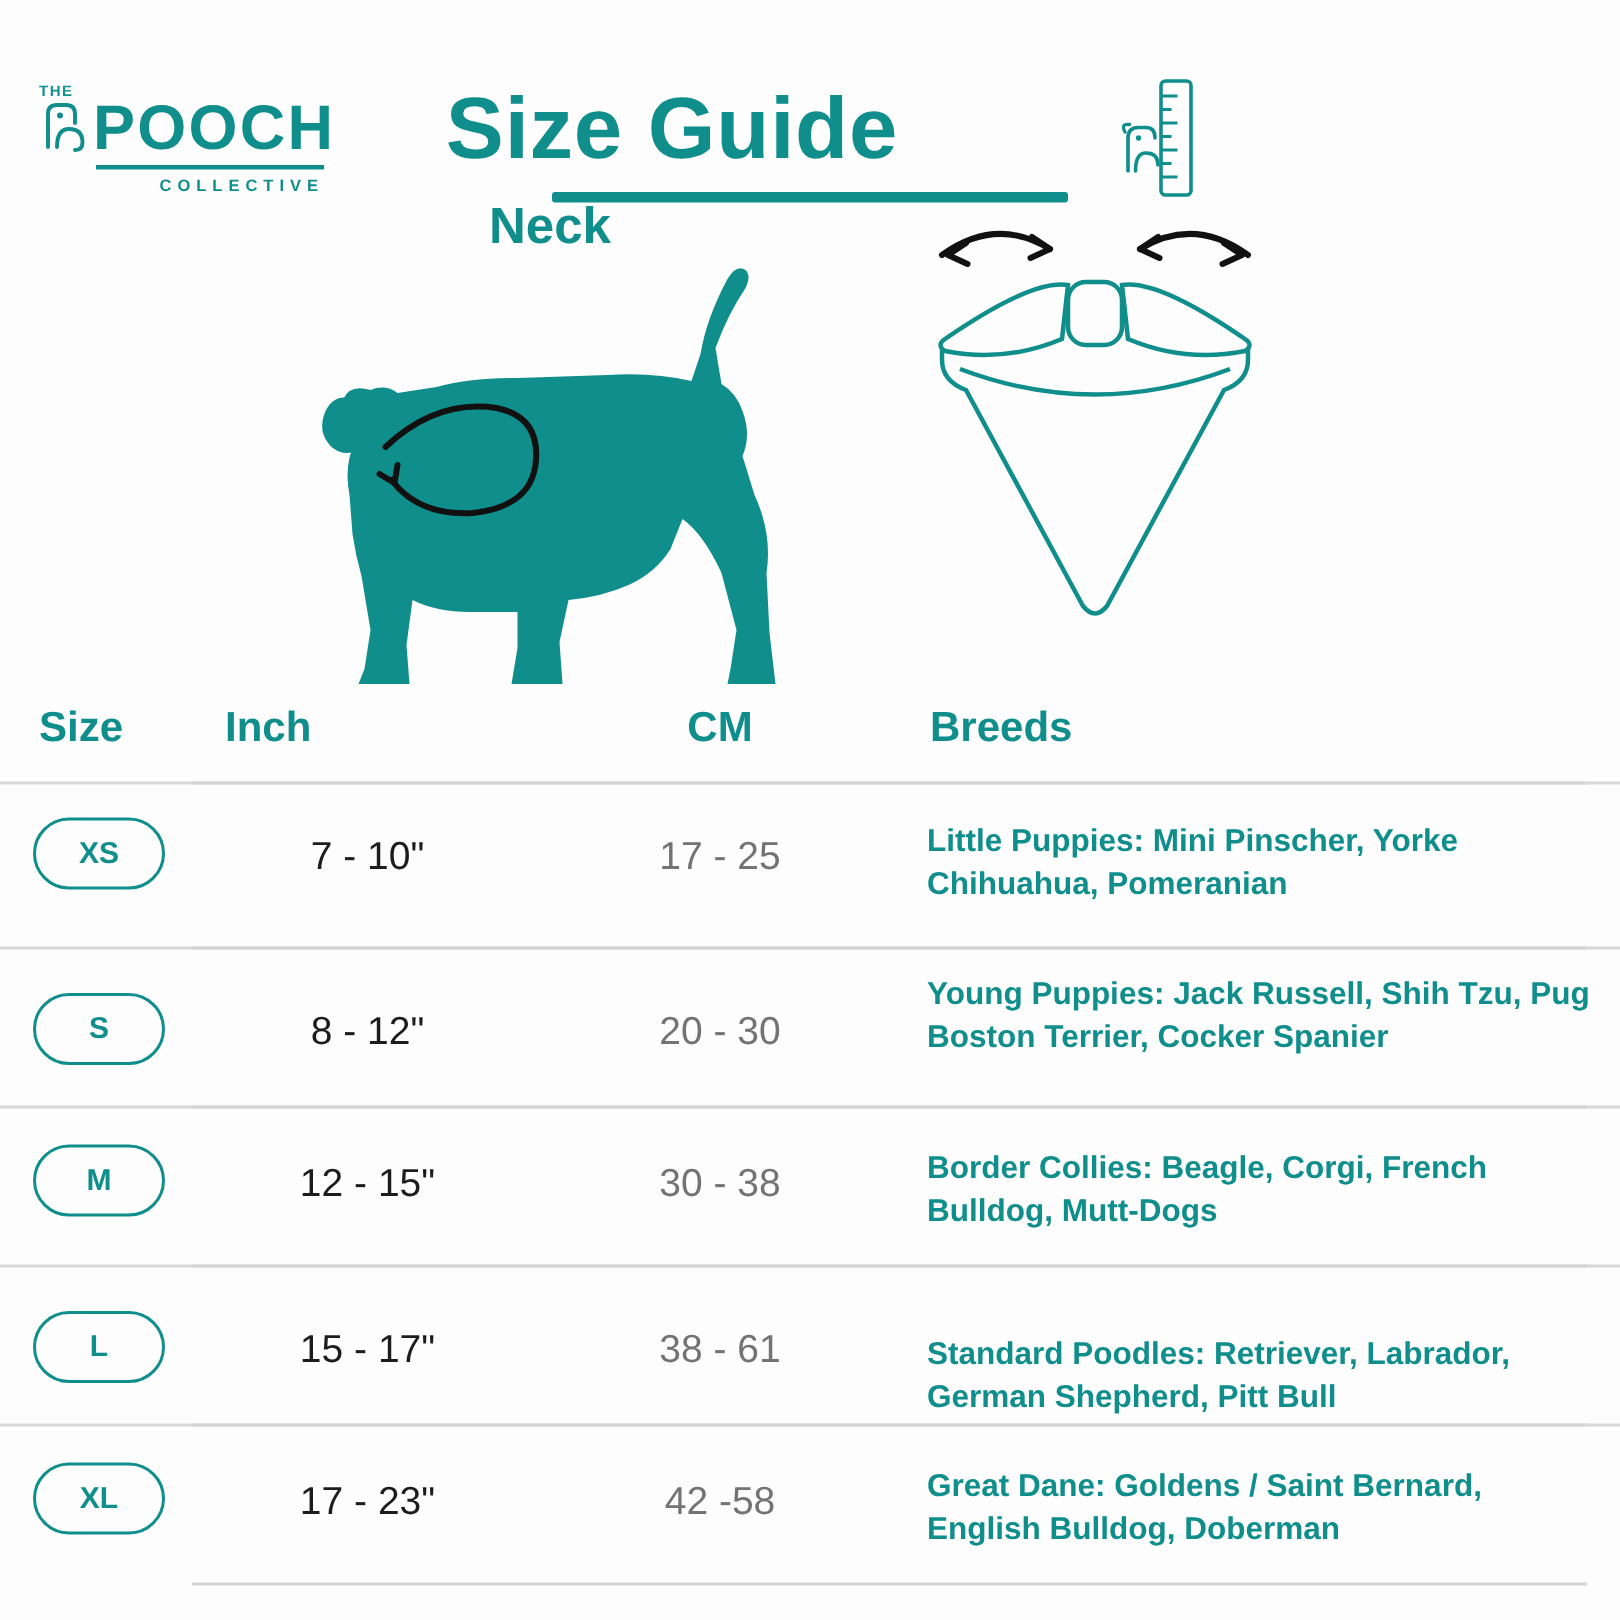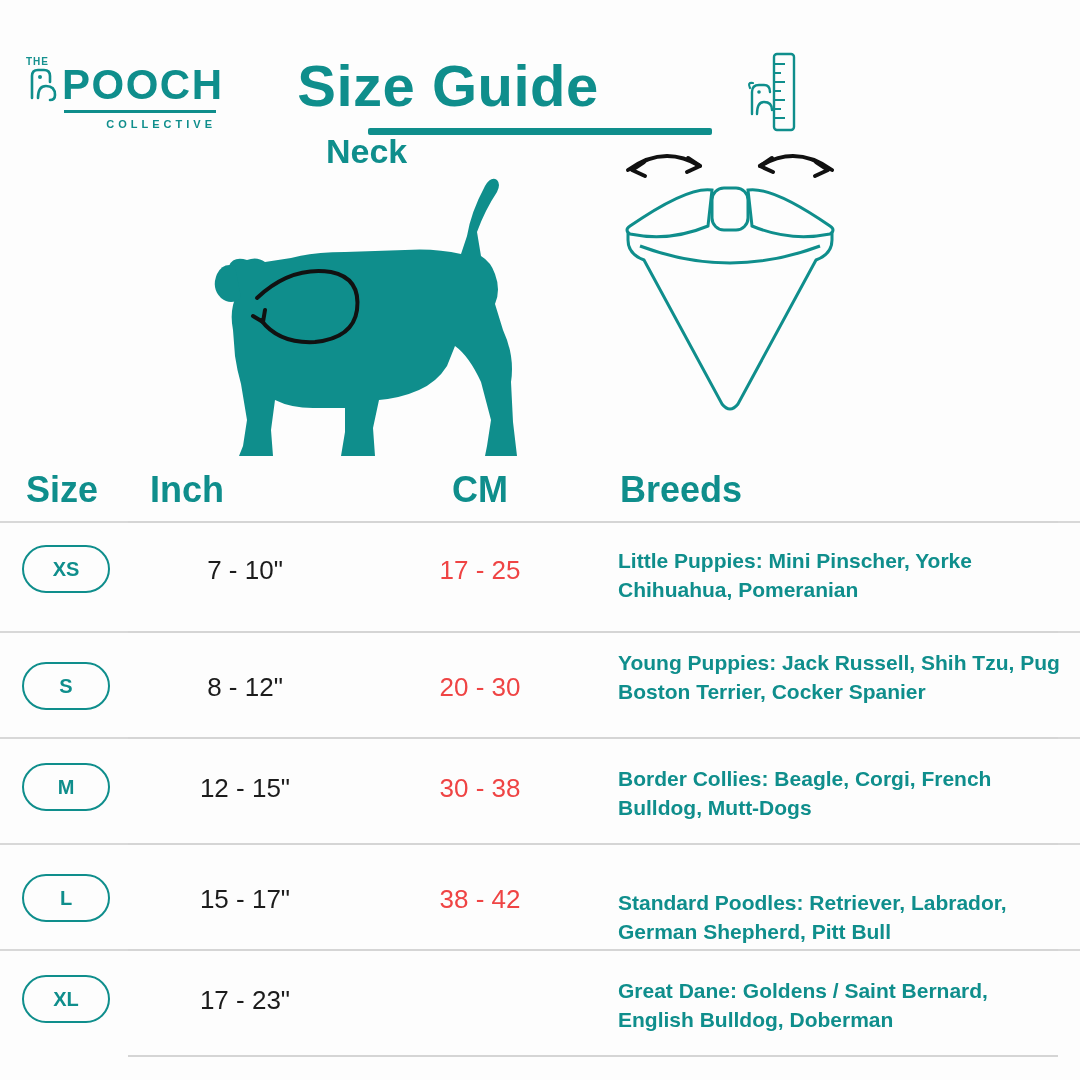--- a/index.html
+++ b/index.html
@@ -107,21 +107,21 @@
     position: absolute;
     top: 455px; left: 0;
     width: 1080px;
   }
   .thead {
     position: relative;
     height: 66px;
   }
   .th {
     position: absolute;
-    font-size: 36px;
+    font-size: 28px;
     font-weight: bold;
     color: #0f8e8c;
     top: 14px;
   }
   .th-size  { left: 26px; width: 100px; text-align: left; }
   .th-inch  { left: 150px; width: 190px; text-align: left; }
   .th-cm    { left: 390px; width: 180px; text-align: center; }
   .th-breeds{ left: 620px; width: 440px; text-align: left; }
 
   .rows {
@@ -155,21 +155,21 @@
     left: 150px; width: 190px;
     text-align: center;
     font-size: 26px;
     color: #1c1c1c;
   }
   .cell-cm {
     position: absolute;
     left: 390px; width: 180px;
     text-align: center;
     font-size: 26px;
-    color: #ef4444;
+    color: #737373;
   }
   .cell-breeds {
     position: absolute;
     left: 618px; width: 444px;
     font-size: 21px;
     font-weight: bold;
     color: #0f8e8c;
     line-height: 29px;
   }
   .row-line {
@@ -328,30 +328,31 @@
           <div class="cell-cm" style="top:34px;">30 - 38</div>
           <div class="cell-breeds" style="top:25px;">Border Collies: Beagle, Corgi, French Bulldog, Mutt-Dogs</div>
         </div>
       </div>
 
       <div class="row" style="height:106px;">
         <div class="row-line" style="top:-2px;"></div>
         <div class="row-inner">
           <div class="pill" style="top:29px;">L</div>
           <div class="cell-inch" style="top:39px;">15 - 17"</div>
-          <div class="cell-cm" style="top:39px;">38 - 42</div>
+          <div class="cell-cm" style="top:39px;">38 - 61</div>
           <div class="cell-breeds" style="top:15px;margin-top:28px;">Standard Poodles: Retriever, Labrador, German Shepherd, Pitt Bull</div>
         </div>
       </div>
 
       <div class="row" style="height:106px;">
         <div class="row-line" style="top:-2px;"></div>
         <div class="row-inner">
           <div class="pill" style="top:24px;">XL</div>
           <div class="cell-inch" style="top:34px;">17 - 23"</div>
+          <div class="cell-cm" style="top:34px;">42 -58</div>
           <div class="cell-breeds" style="top:25px;">Great Dane: Goldens / Saint Bernard, English Bulldog, Doberman</div>
         </div>
         <div class="row-line" style="top:104px;"></div>
       </div>
 
     </div>
   </div>
 
 </div>
 

